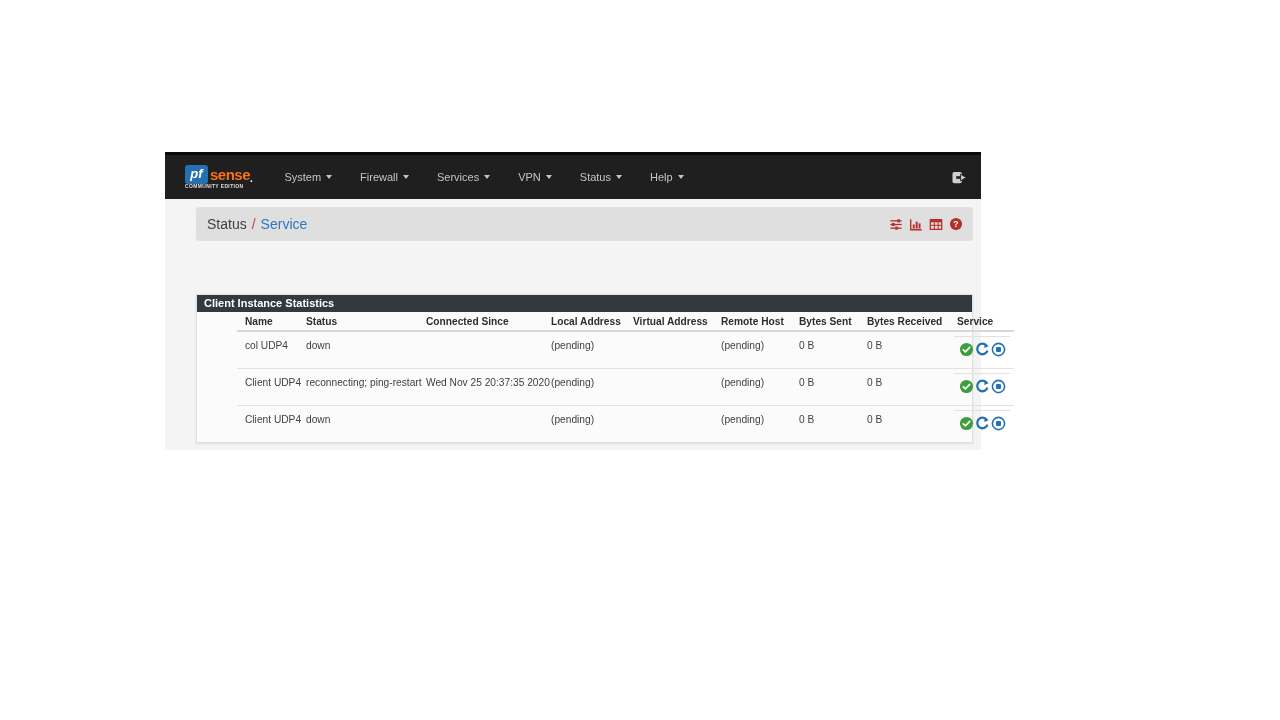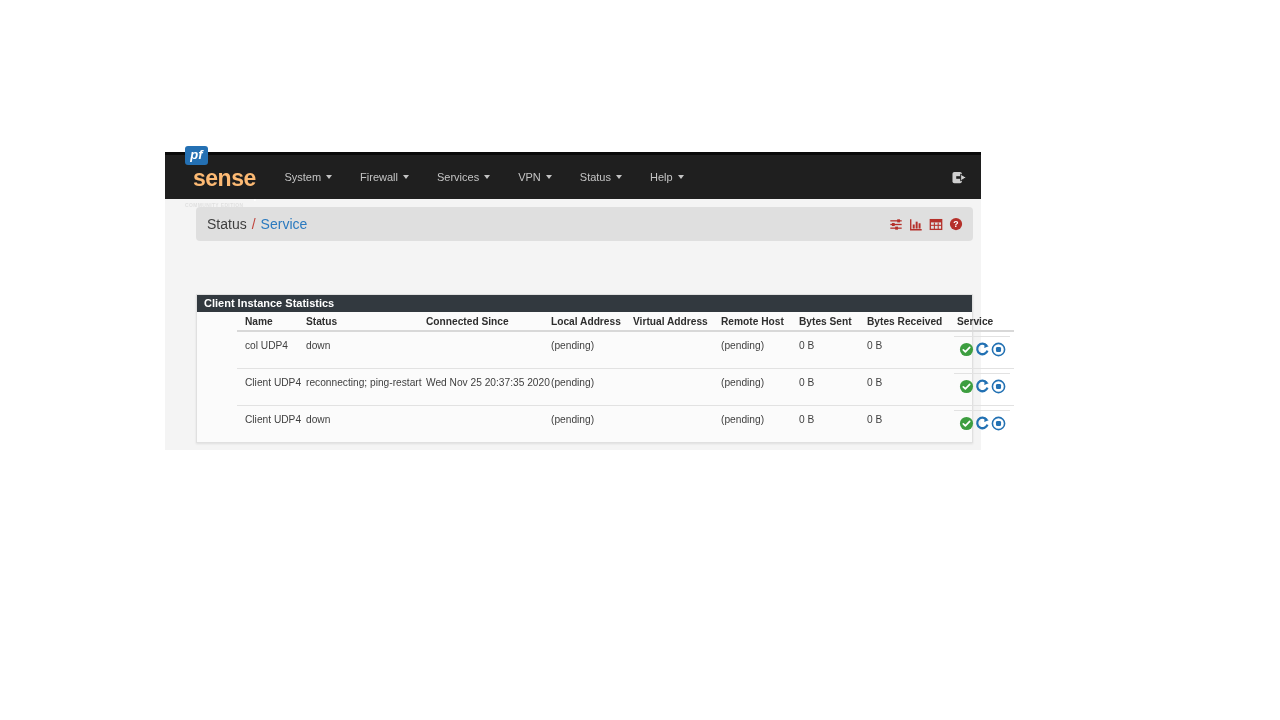--- a/index.html
+++ b/index.html
@@ -7,26 +7,26 @@
               font-family:"Liberation Sans","DejaVu Sans",sans-serif; }
 
   .viewport { position:absolute; left:165px; top:152px; width:816px; height:298px;
               background:#f4f4f4; }
 
   
   .navbar { position:relative; height:47px; background:#1f1f1f; border-top:3px solid #0a0a0a;
             display:flex; align-items:center; padding:0 10px; }
   .brand { display:flex; flex-direction:column; justify-content:center; margin-left:10px;
            margin-right:14px; cursor:pointer; }
-  .brand-row { display:flex; align-items:flex-start;flex-direction:column; }
+  .brand-row { display:flex; align-items:center; }
   .pf-box { background:#2470b3; color:#fff; font-style:italic; font-weight:bold;
             font-size:13px; line-height:18px; width:23px; height:19px; text-align:center;
             border-radius:3px; }
-  .sense-txt { color:#fdba74; font-weight:bold; font-size:23px; letter-spacing:-0.5px;
-               margin-left:8px; }
+  .sense-txt { color:#f97316; font-weight:bold; font-size:15px; letter-spacing:-0.5px;
+               margin-left:2px; }
   .sense-dot { color:#fff; font-weight:bold; font-size:10px; align-self:flex-end; }
   .edition { color:#e0e0e0; font-size:6px; transform:scale(0.82); transform-origin:left top;
              letter-spacing:0.5px; font-weight:bold; margin-top:0px; white-space:nowrap; }
   .nav-menu { display:flex; align-items:center; height:100%; }
   .nav-item { color:#c4c4c4; font-size:11px; padding:0 14px; height:100%;
               display:flex; align-items:center; cursor:pointer; white-space:nowrap; }
   .caret { display:inline-block; width:0; height:0; margin-left:5px;
            border-left:3.5px solid transparent; border-right:3.5px solid transparent;
            border-top:4px solid #c4c4c4; }
   .nav-right { margin-left:auto; display:flex; align-items:center; padding-right:4px; }

